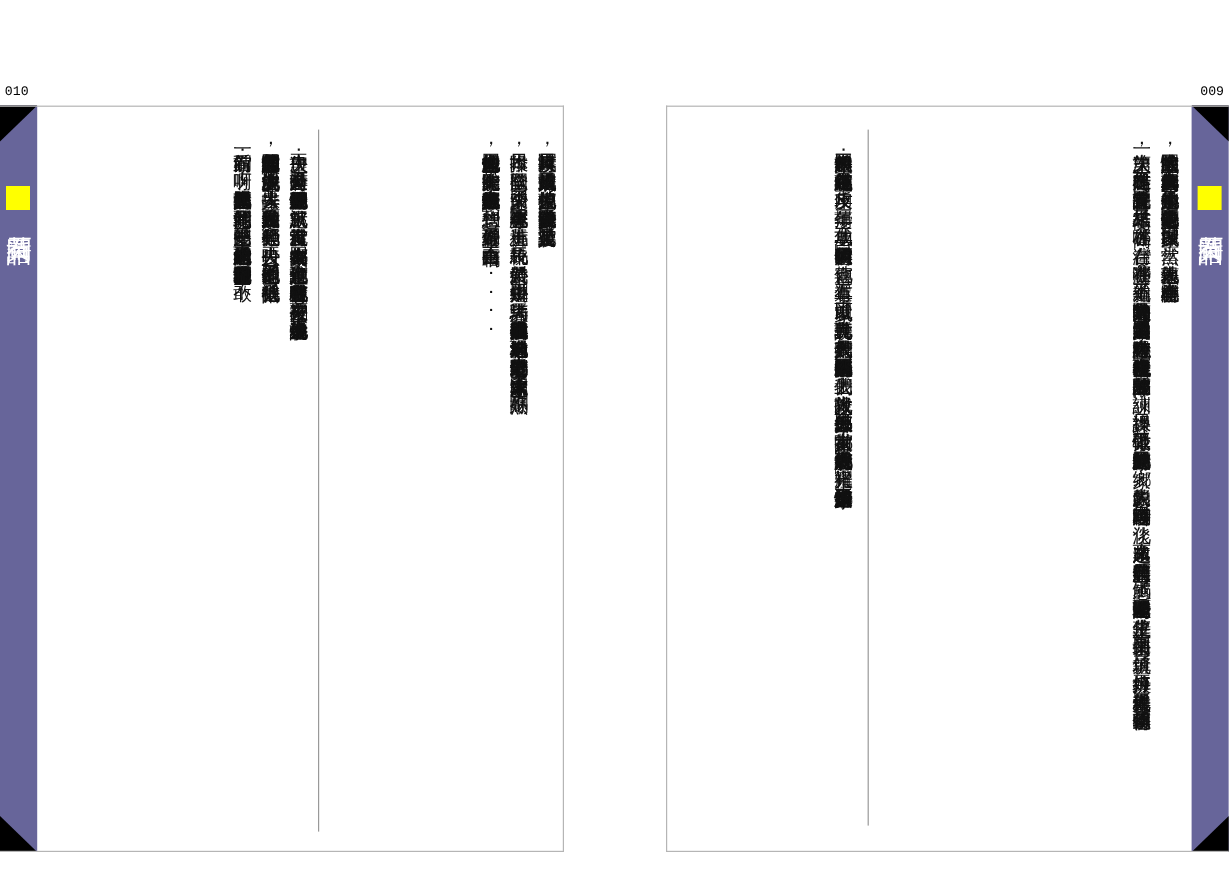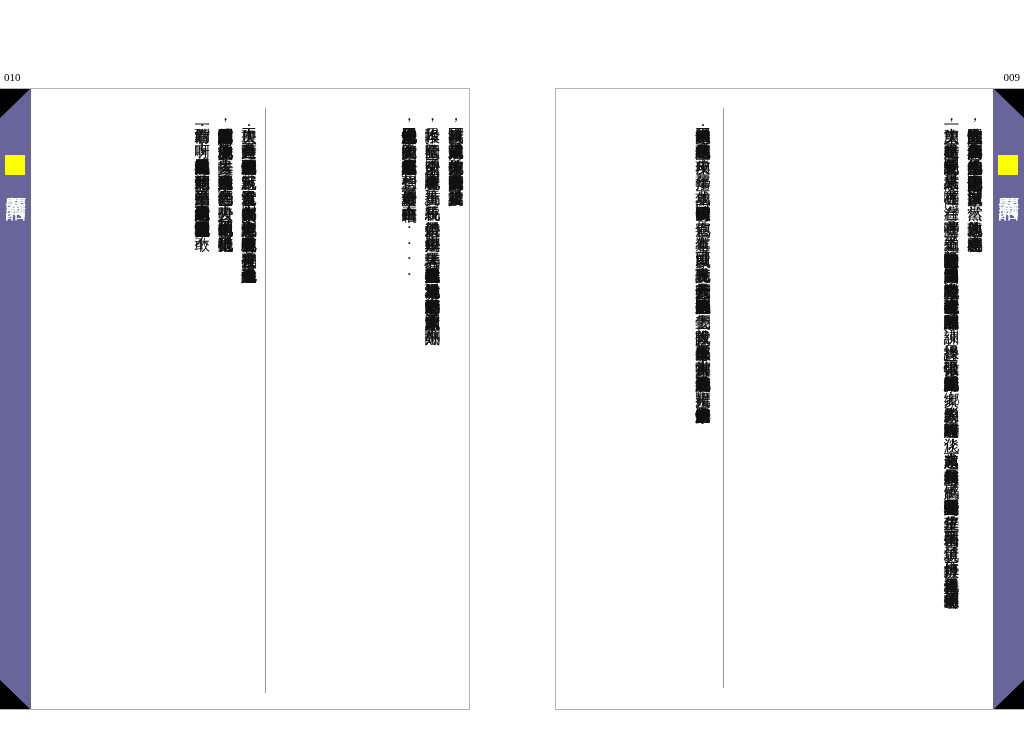--- a/index.html
+++ b/index.html
@@ -1,20 +1,20 @@
 <!DOCTYPE html>
 <html><head>
 <meta charset="utf-8">
 <style>
   html, body { margin:0; padding:0; background:#ffffff; }
   body { width:1024px; height:742px; position:relative; overflow:hidden;
          font-family:"DejaVu Sans", "Liberation Sans", sans-serif; }
 
   .page-num { position:absolute; top:71px; font-size:11px; color:#000;
-              font-family:Liberation Serif, serif; }
+              font-family:Liberation Mono, monospace; }
   .page-num.left { left:4px; }
   .page-num.right { right:4px; }
 
   .side-tab { position:absolute; top:88px; width:31px; height:622px; background:#67659a; }
   .side-tab.left { left:0; }
   .side-tab.right { right:0; }
   .corner { position:absolute; width:0; height:0; }
   .side-tab.left .corner.top { top:0; left:0; border-top:30px solid #000; border-right:31px solid transparent; }
   .side-tab.left .corner.bottom { bottom:0; left:0; border-bottom:30px solid #000; border-right:31px solid transparent; }
   .side-tab.right .corner.top { top:0; right:0; border-top:30px solid #000; border-left:31px solid transparent; }

